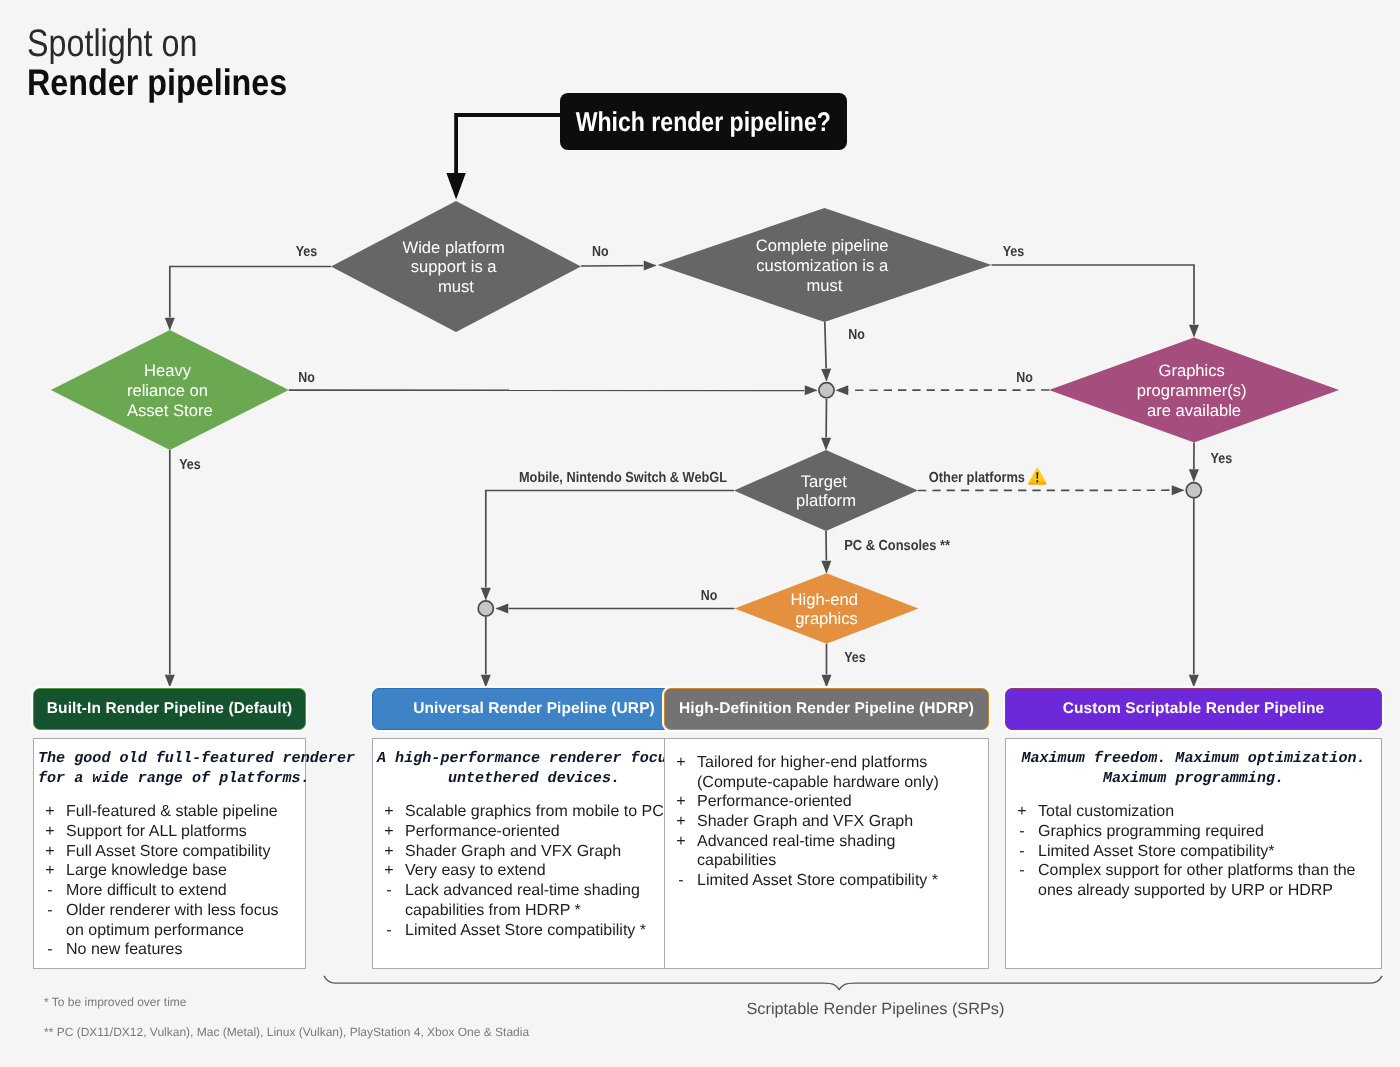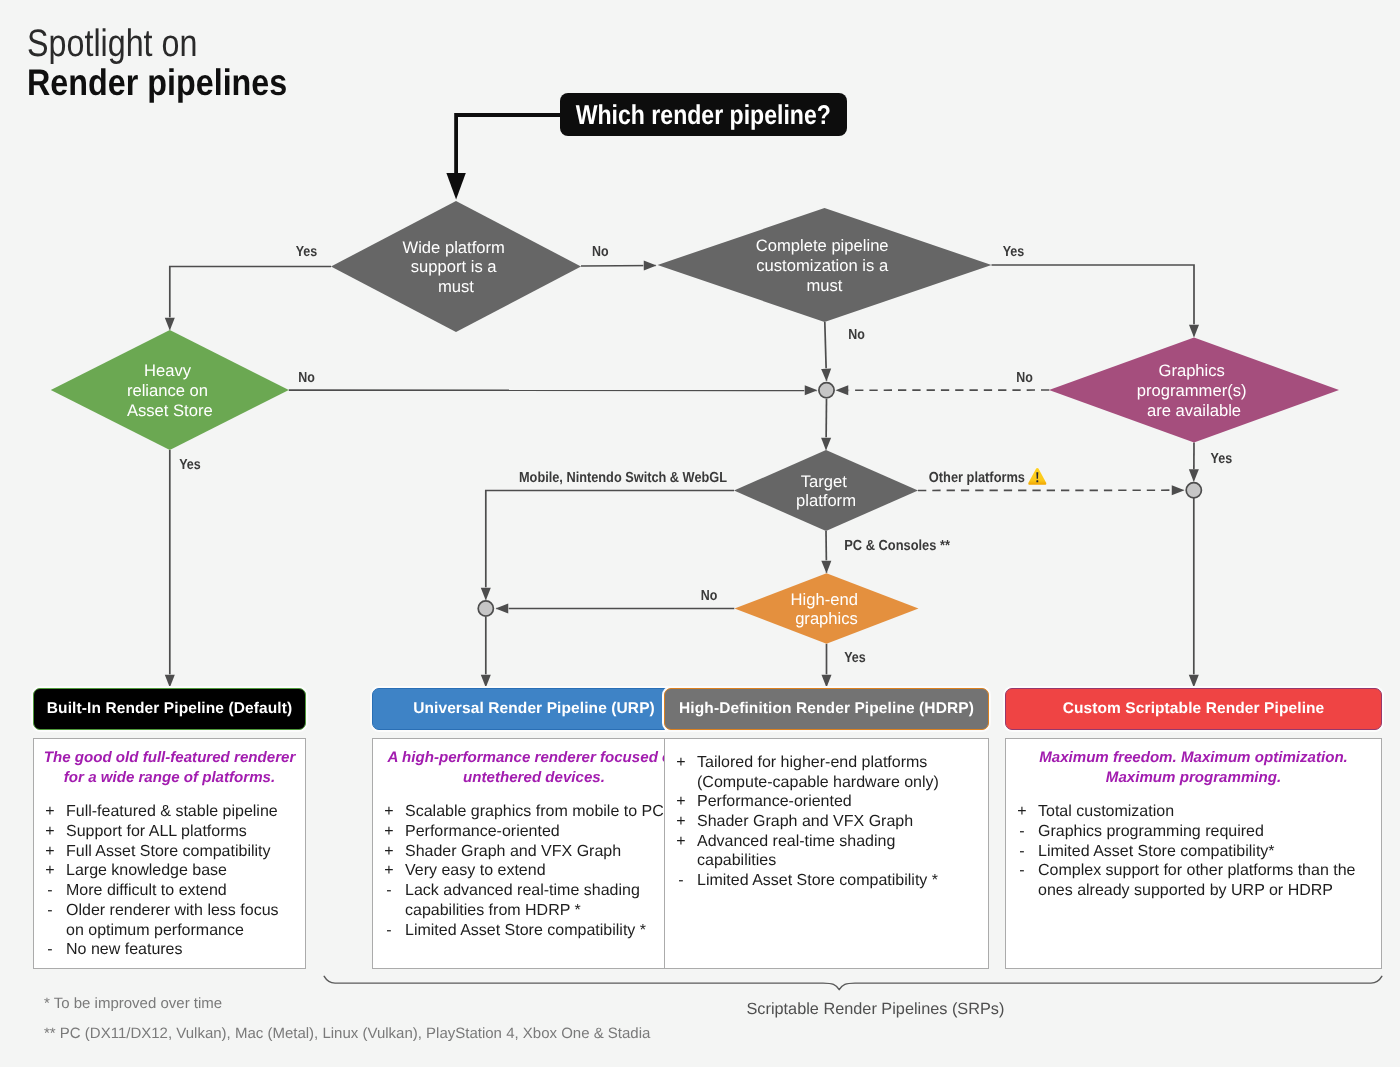--- a/index.html
+++ b/index.html
@@ -18,40 +18,40 @@
   
   svg#flow{position:absolute;left:0;top:0;width:1400px;height:1067px;overflow:visible;}
   .dtext{fill:#fff;font-size:16.6px;font-family:"Liberation Sans",sans-serif;}
   .elabel{font-size:14.6px;font-weight:bold;fill:#3a3a3a;
       font-family:"Liberation Sans",sans-serif;
       paint-order:stroke fill;stroke:#F4F5F4;stroke-width:4px;stroke-linejoin:round;}
   .ln{stroke:#4D4D4D;stroke-width:1.7;fill:none;}
   .lnd{stroke:#4D4D4D;stroke-width:1.7;fill:none;stroke-dasharray:8.3 6.0;}
 
   
-  .startbox{position:absolute;transform:translateZ(0);left:560px;top:93px;width:287px;height:43px;background:#0D0D0D;
+  .startbox{position:absolute;transform:translateZ(0);left:560px;top:93px;width:287px;height:57px;background:#0D0D0D;
        border-radius:8px;display:flex;align-items:center;justify-content:center;}
   .startbox span{color:#fff;font-size:27.2px;font-weight:bold;display:inline-block;transform:scaleX(.849);white-space:nowrap;line-height:30px;}
 
   
   .panel{position:absolute;top:688px;}
   .phead{height:42px;border-radius:7px;display:flex;align-items:center;justify-content:center;
        box-sizing:border-box;box-shadow:0 0 0 2px #FCFCFC;}
   .phead span{color:#fff;font-size:15.5px;font-weight:bold;letter-spacing:.1px;}
   .pbody{position:absolute;top:50px;left:0;background:#fff;border:1.4px solid #ababab;
        box-sizing:border-box;transform:translateZ(0);}
-  .ptag{font-size:15.1px;font-weight:bold;font-style:italic;color:#a21caf;text-align:center;
-       line-height:20.5px;padding:8.5px 4px 0 4px;white-space:nowrap;}
+  .ptag{font-size:15.1px;font-weight:bold;font-style:italic;color:#0f172a;text-align:center;
+       line-height:20.5px;padding:8.5px 4px 0 4px;white-space:nowrap;font-family:Liberation Mono, monospace;}
   .plist{margin:0;padding:13.8px 6px 0 0px;}
   .prow{display:flex;font-size:16px;color:#1d1d1d;line-height:19.7px;}
   .psign{width:32px;flex:0 0 32px;text-align:center;}
   .ptxt{flex:1;white-space:pre-line;}
 
   
-  .fn{position:absolute;left:44px;font-size:15px;color:#7a7a7a;white-space:nowrap;}
+  .fn{position:absolute;left:44px;font-size:12px;color:#7a7a7a;white-space:nowrap;}
   .brlabel{position:absolute;font-size:16.3px;font-weight:400;color:#4f4f4f;white-space:nowrap;}
 </style>
 </head>
 <body>
 
 <div id="root">
 <div class="title-kicker">Spotlight on</div>
 <div class="title-main">Render pipelines</div>
 <svg id="flow">
 <defs>
@@ -151,21 +151,21 @@
 <path d="M1036.15,468.5 Q1037.3,467.3 1038.45,468.5 L1045.9,482.2 Q1047.3,484.85 1044.4,484.85 L1030.2,484.85 Q1027.3,484.85 1028.7,482.2 Z" fill="url(#wgrad)" stroke="#F6F6F6" stroke-width="1.15" stroke-linejoin="round" paint-order="stroke"></path>
 <path d="M1036.35,472.3 h1.95 l-0.35,6.55 h-1.25 Z" fill="#23232F"></path>
 <rect x="1036.4" y="480.3" width="1.85" height="2.0" rx="0.35" fill="#23232F"></rect>
 </g>
 <path d="M324.2,976.3 C326.6,980.4 329.6,982.9 335,983.1 L823,983.1 C833,983.2 835.5,984.3 839.2,989.7 C842.9,984.3 845.4,983.2 855,983.1 L1371,983.1 C1376.4,982.9 1379.4,980.4 1381.8,976.3" stroke="#5a5a5a" stroke-width="1.45" fill="none" stroke-linecap="round" stroke-linejoin="round"></path>
 </svg>
 <div class="startbox">
       <span>Which render pipeline?</span>
     </div>
 <div class="panel" style="left:33px;width:273px;">
-  <div class="phead" style="background:#000000;border:1px solid #4F9A3B;">
+  <div class="phead" style="background:#14532d;border:1px solid #4F9A3B;">
         <span>Built-In Render Pipeline (Default)</span>
       </div>
   <div class="pbody" style="width:273px;height:231px;">
     <div class="ptag">
       <div>The good old full-featured renderer</div>
       <div>for a wide range of platforms.</div>
     </div>
     <div class="plist">
       <div class="prow">
             <span class="psign">+</span>
@@ -262,21 +262,21 @@
 capabilities</span>
           </div>
       <div class="prow">
             <span class="psign">-</span>
             <span class="ptxt">Limited Asset Store compatibility *</span>
           </div>
     </div>
   </div>
 </div>
 <div class="panel" style="left:1005px;width:377px;">
-  <div class="phead" style="background:#ef4444;border:1px solid #95386C;">
+  <div class="phead" style="background:#6d28d9;border:1px solid #95386C;">
         <span>Custom Scriptable Render Pipeline</span>
       </div>
   <div class="pbody" style="width:377px;height:231px;">
     <div class="ptag">
       <div>Maximum freedom. Maximum optimization.</div>
       <div>Maximum programming.</div>
     </div>
     <div class="plist">
       <div class="prow">
             <span class="psign">+</span>

